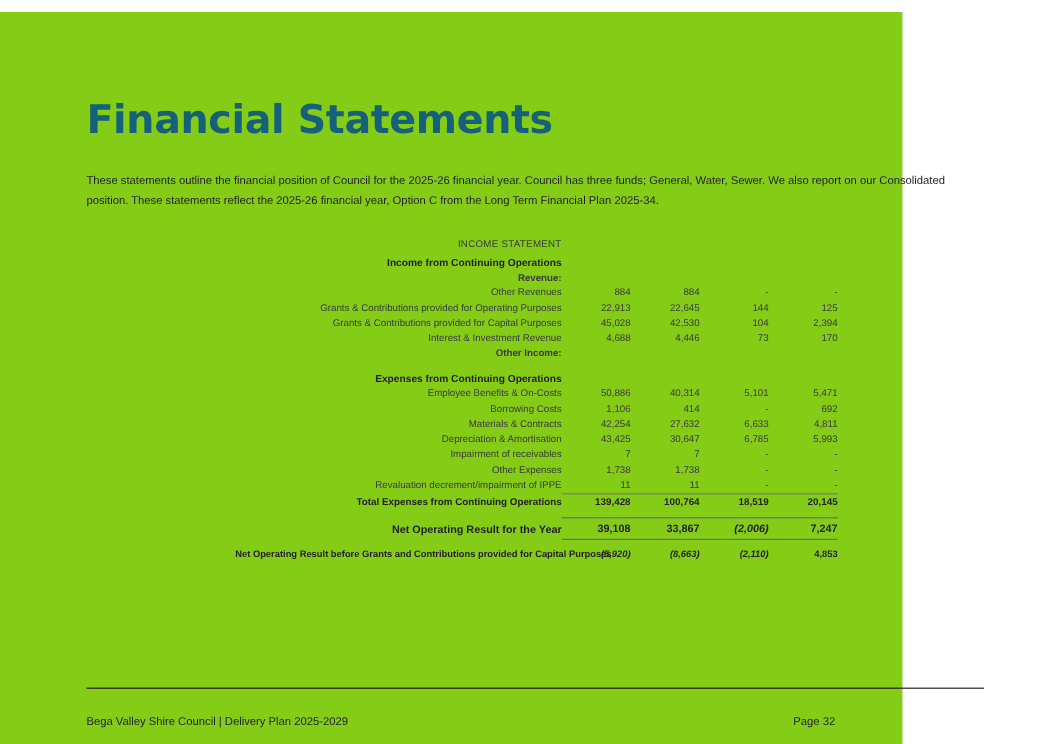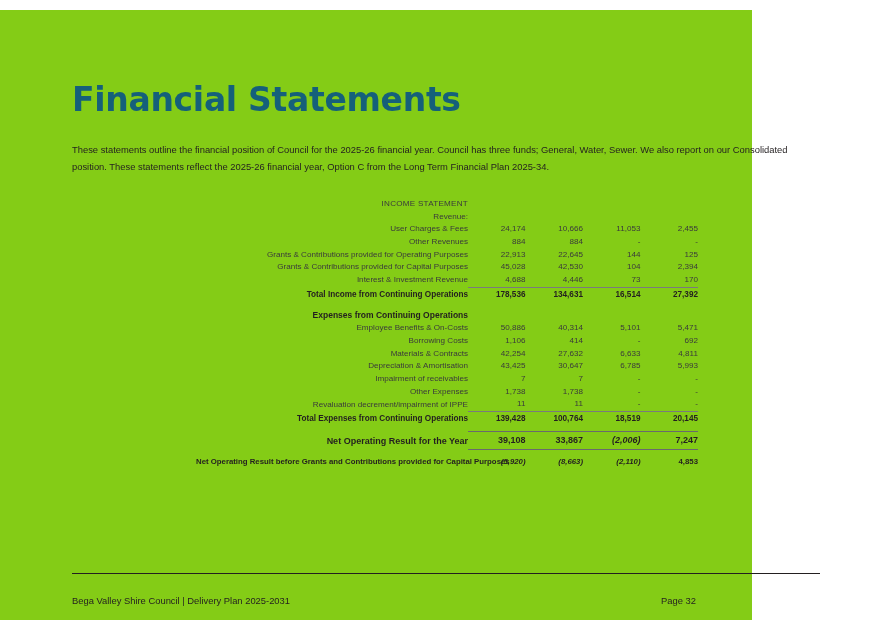--- a/index.html
+++ b/index.html
@@ -114,21 +114,21 @@
   tr.spacer td { height: 6px; line-height: 6px; font-size: 0; }
 
   tr.section td {
     font-weight: bold;
     color: #231f20;
     font-size: 8.5px;
     line-height: 14px;
     padding-top: 1px;
   }
   tr.subhead td {
-    font-weight: normal;
+    font-weight: bold;
     color: #3a3a3c;
     font-size: 8.1px;
     line-height: 12.4px;
     margin-left: 12px;
   }
   tr.total td {
     font-weight: bold;
     color: #231f20;
     font-size: 8.2px;
     line-height: 13.5px;
@@ -202,35 +202,35 @@
       </colgroup>
       <tbody>
         <tr class="stmt-title">
           <td class="label">INCOME STATEMENT</td>
           <td class="num"></td>
             <td class="num"></td>
             <td class="num"></td>
             <td class="num"></td>
         </tr>
 
+        <tr class="section">
+          <td class="label">Income from Continuing Operations</td>
+          <td class="num"></td>
+            <td class="num"></td>
+            <td class="num"></td>
+            <td class="num"></td>
+        </tr>
         <tr class="subhead">
           <td class="label">Revenue:</td>
           <td class="num"></td>
             <td class="num"></td>
             <td class="num"></td>
             <td class="num"></td>
         </tr>
 
-        <tr class="row">
-          <td class="label">User Charges &amp; Fees</td>
-          <td class="num">24,174</td>
-          <td class="num">10,666</td>
-          <td class="num">11,053</td>
-          <td class="num">2,455</td>
-        </tr>
         <tr class="row">
           <td class="label">Other Revenues</td>
           <td class="num">884</td>
           <td class="num">884</td>
           <td class="num">-</td>
           <td class="num">-</td>
         </tr>
         <tr class="row">
           <td class="label">Grants &amp; Contributions provided for Operating Purposes</td>
           <td class="num">22,913</td>
@@ -246,28 +246,28 @@
           <td class="num">2,394</td>
         </tr>
         <tr class="row">
           <td class="label">Interest &amp; Investment Revenue</td>
           <td class="num">4,688</td>
           <td class="num">4,446</td>
           <td class="num">73</td>
           <td class="num">170</td>
         </tr>
 
-
-        <tr class="total">
-          <td class="label">Total Income from Continuing Operations</td>
-          <td class="num">178,536</td>
-          <td class="num">134,631</td>
-          <td class="num">16,514</td>
-          <td class="num">27,392</td>
-        </tr>
+        <tr class="subhead">
+          <td class="label">Other Income:</td>
+          <td class="num"></td>
+            <td class="num"></td>
+            <td class="num"></td>
+            <td class="num"></td>
+        </tr>
+
 
         <tr class="spacer">
             <td colspan="5"></td>
           </tr>
 
         <tr class="section">
           <td class="label">Expenses from Continuing Operations</td>
           <td class="num"></td>
             <td class="num"></td>
             <td class="num"></td>
@@ -353,16 +353,16 @@
           <td class="num neg">(5,920)</td>
           <td class="num neg">(8,663)</td>
           <td class="num neg">(2,110)</td>
           <td class="num">4,853</td>
         </tr>
       </tbody>
     </table>
   </div>
 
   <div class="footer-rule"></div>
-  <div class="footer-left">Bega Valley Shire Council | Delivery Plan 2025-2031</div>
+  <div class="footer-left">Bega Valley Shire Council | Delivery Plan 2025-2029</div>
   <div class="footer-right">Page 32</div>
 
 </div>
 
 </body></html>

